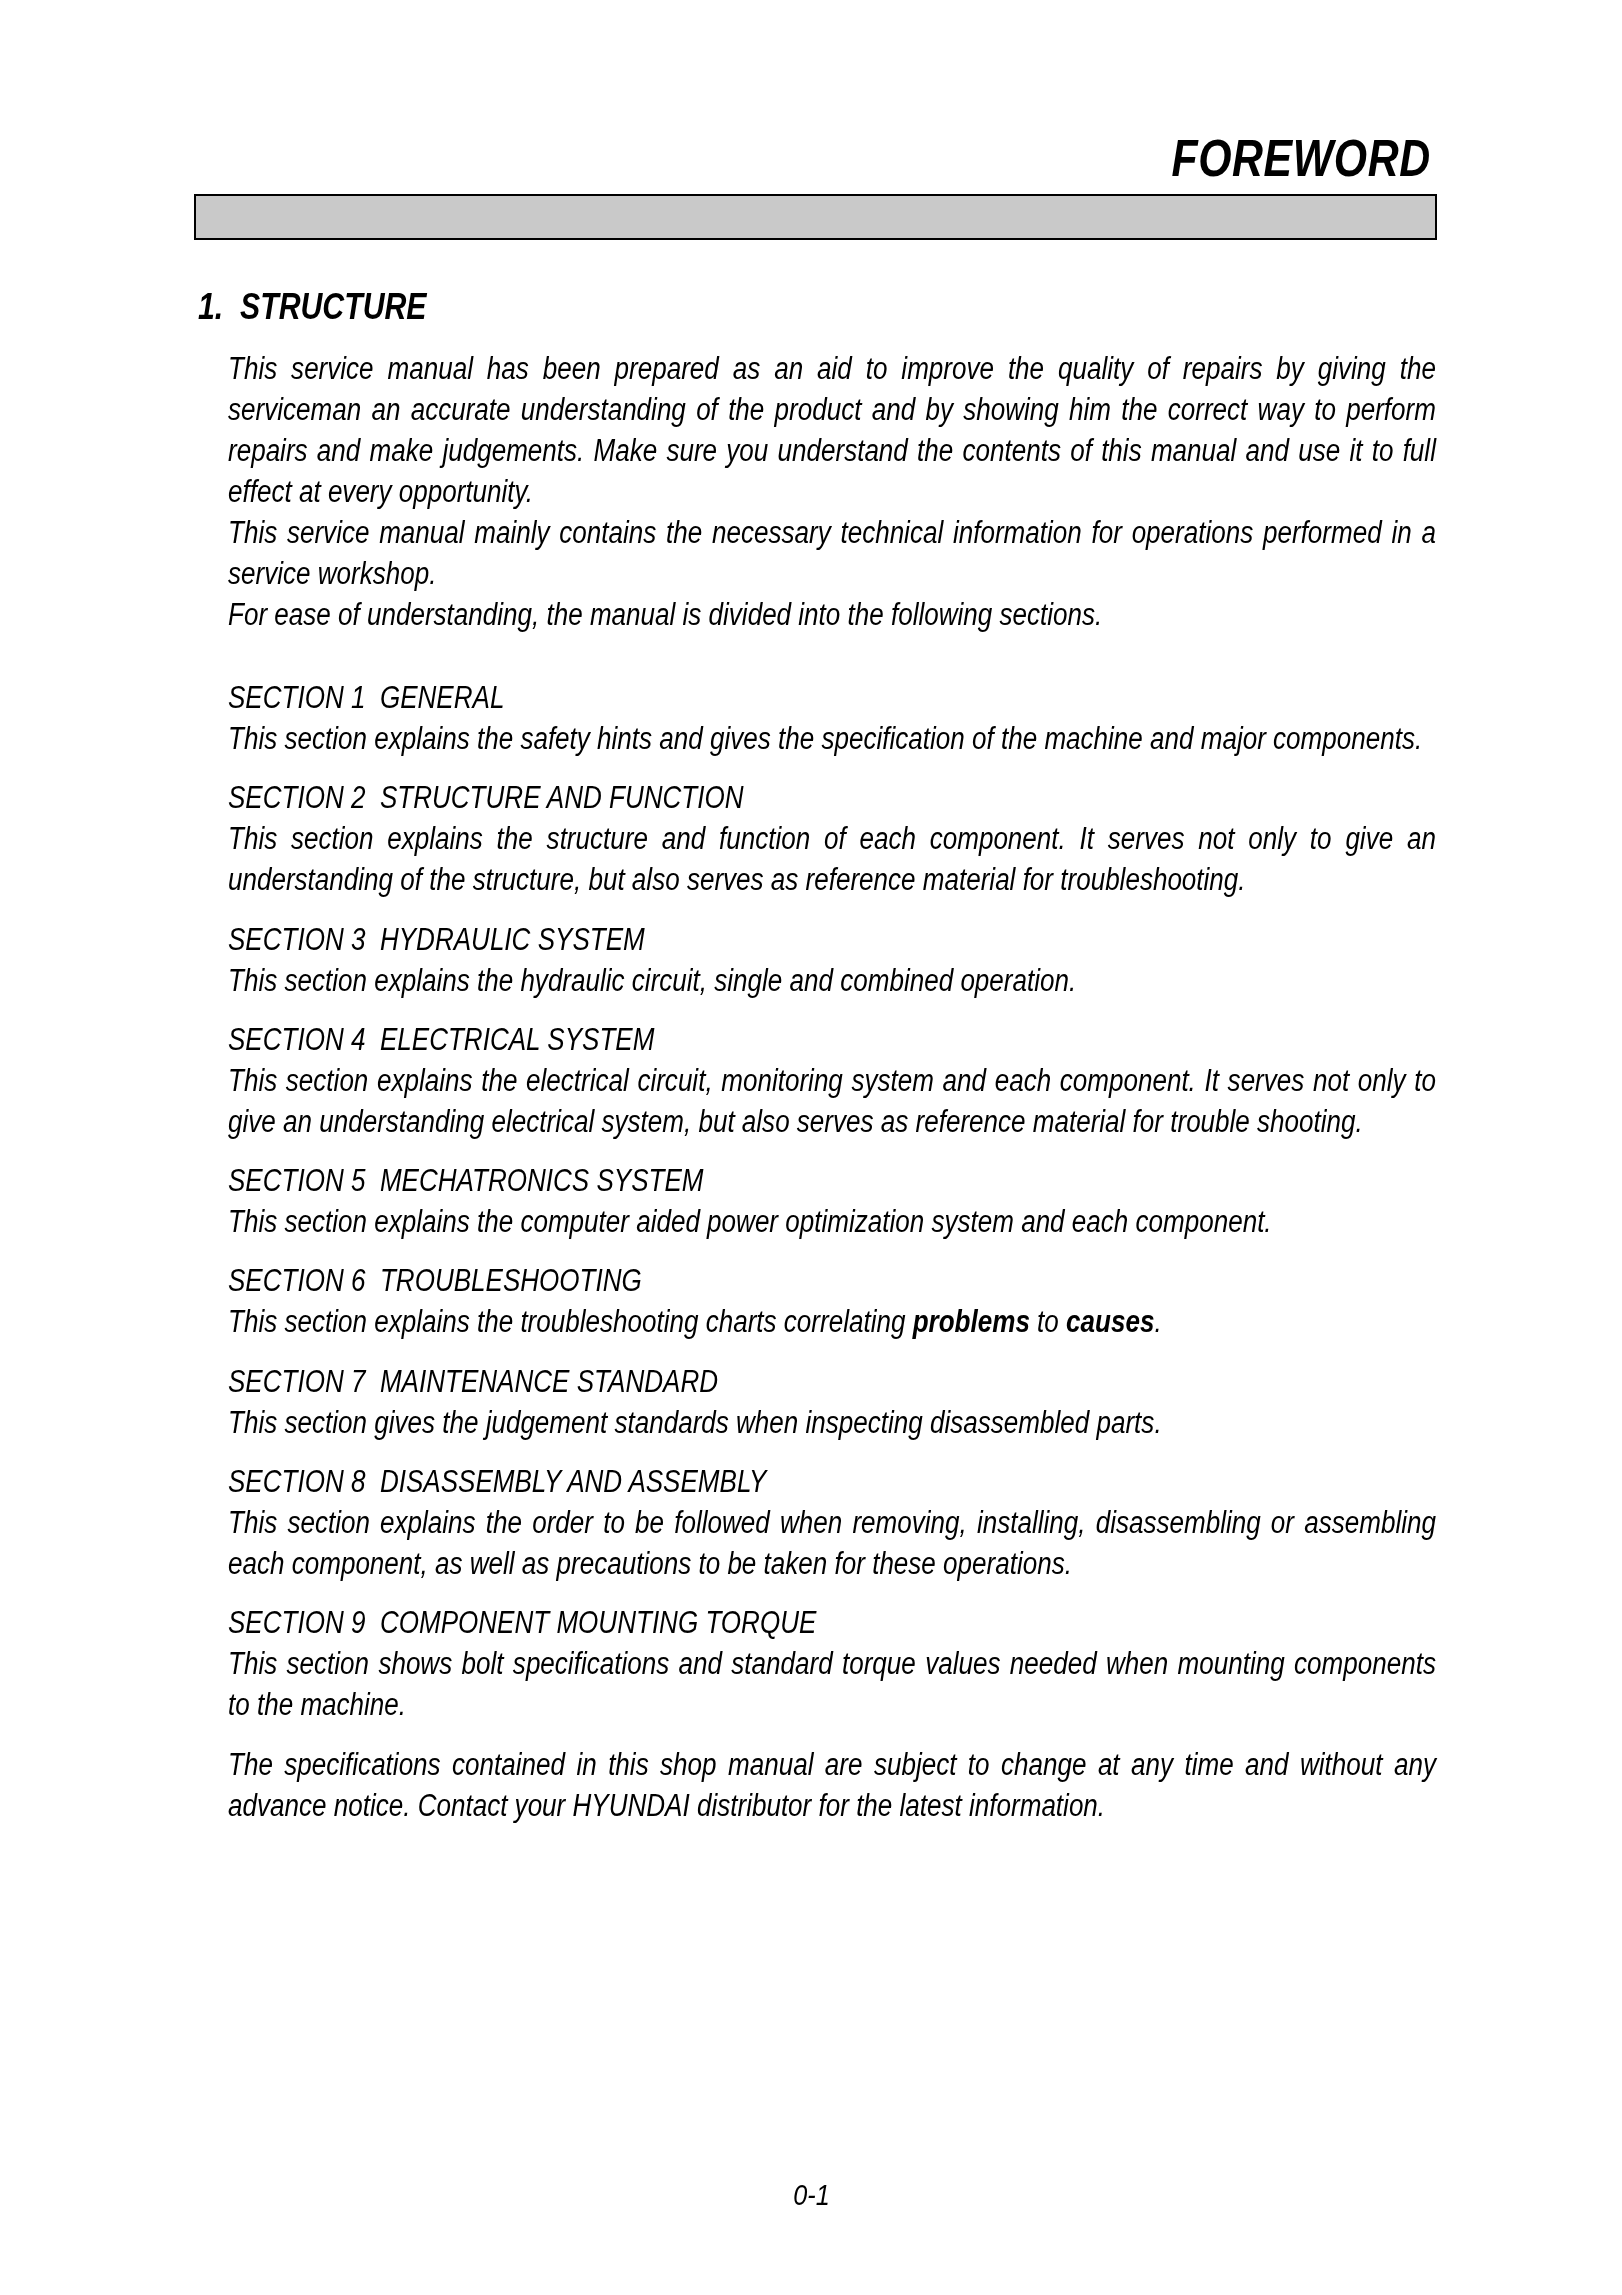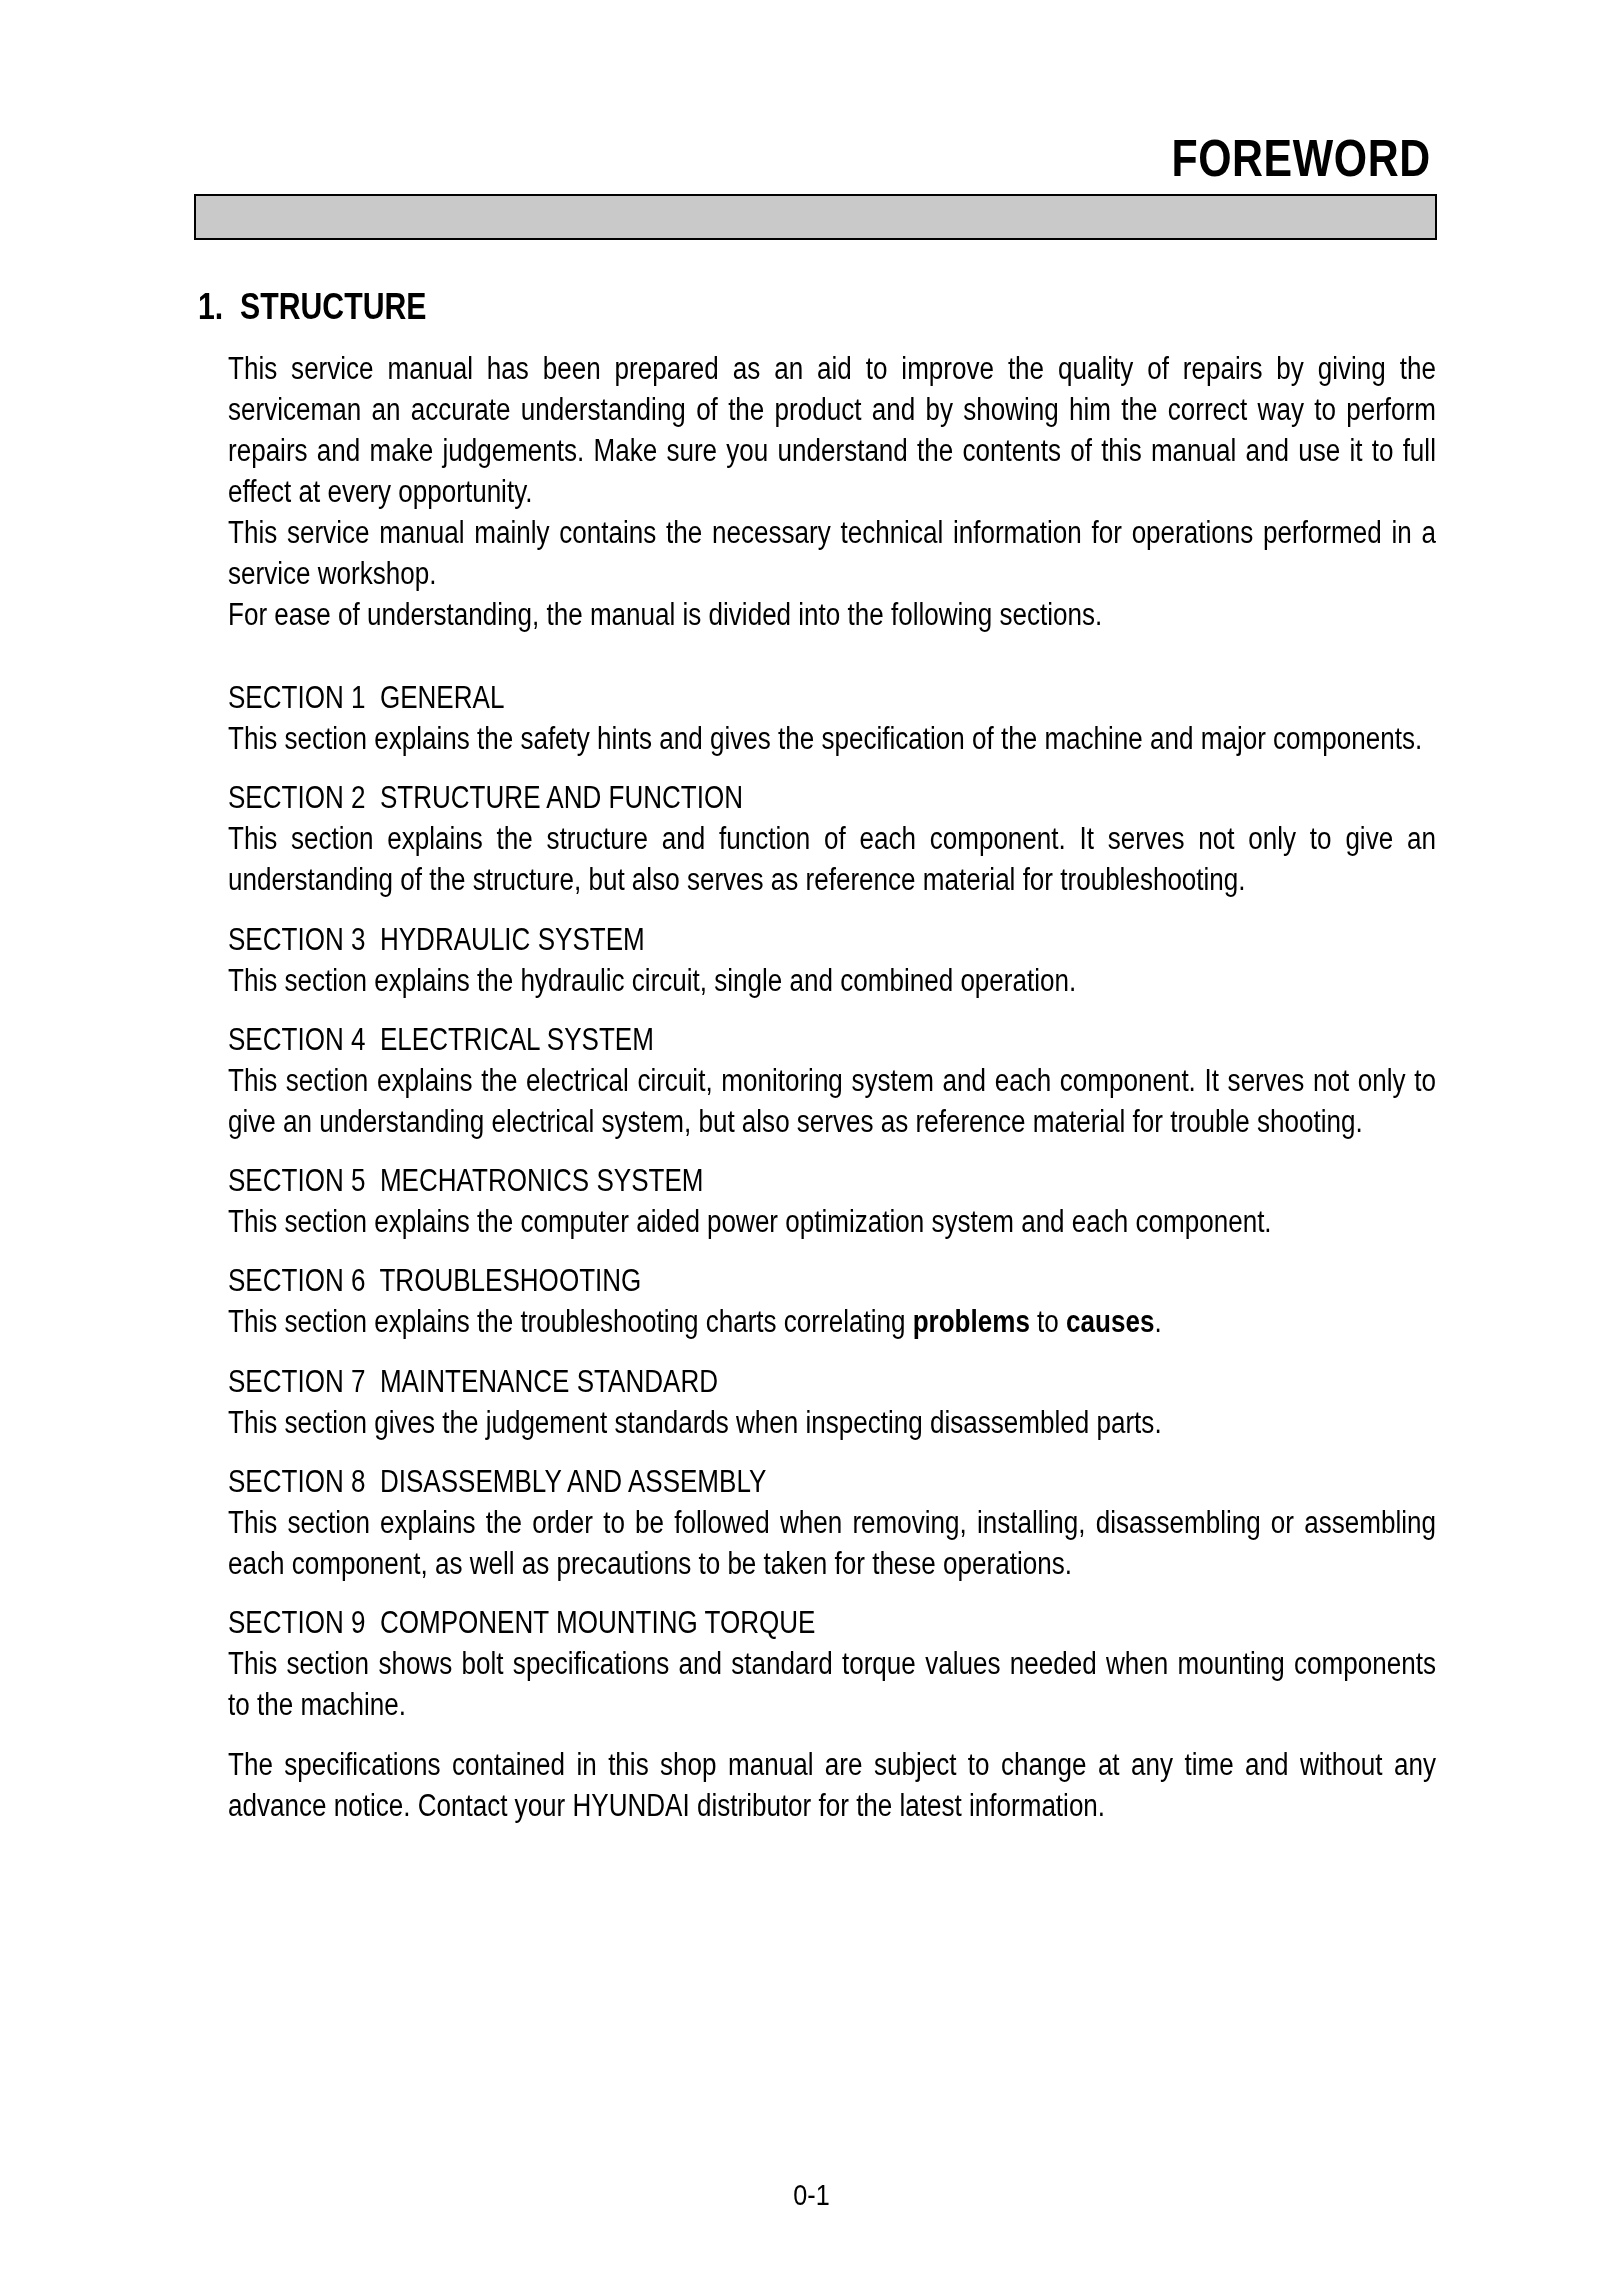--- a/index.html
+++ b/index.html
@@ -4,20 +4,21 @@
 <style>
   html, body { margin: 0; padding: 0; background: #ffffff; }
   .page {
     position: relative;
     width: 1623px;
     height: 2295px;
     background: #ffffff;
     color: #000000;
     font-family: "Liberation Sans", sans-serif;
     overflow: hidden;
+    font-style: italic;
   }
   
   .cond-l { transform: scaleX(0.84); transform-origin: 0 0; }
   .cond-r { transform: scaleX(0.84); transform-origin: 100% 0; }
   .cond-c { transform: scaleX(0.84); transform-origin: 50% 0; }
 
   .foreword-title {
     position: absolute;
     top: 133px;
     right: 192px;

